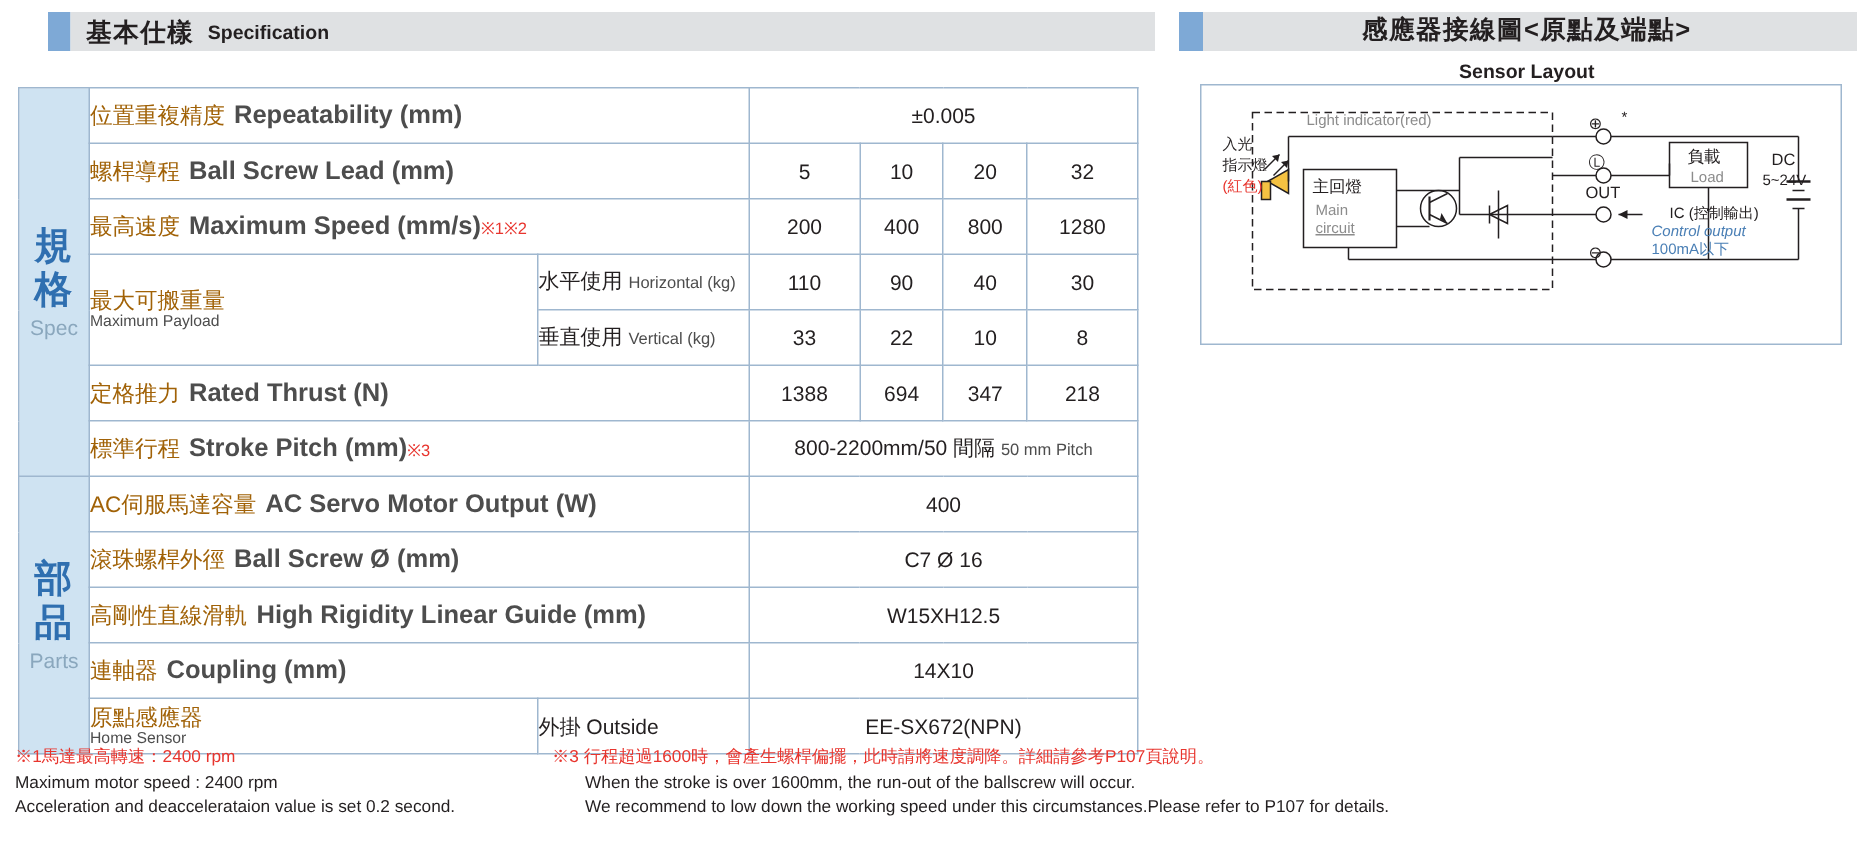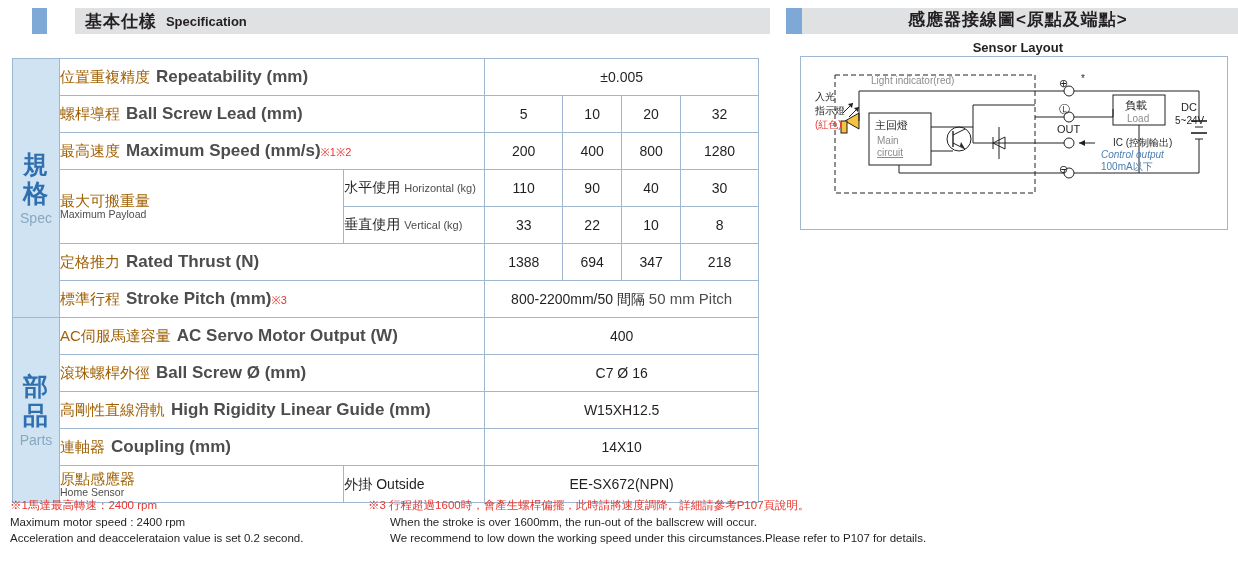--- a/index.html
+++ b/index.html
@@ -11,21 +11,21 @@
     position:relative;
     overflow:hidden;
   }
   
   .sec-head{position:absolute;height:26px;display:flex;align-items:center;}
   .sec-head .bar{width:16px;height:26px;background:#7ea9d6;}
   .sec-head .hbg{height:26px;background:#dfe1e3;display:flex;align-items:center;padding-left:10px;padding-right:14px;gap:9px;}
   .sec-head .cn{font-size:17px;font-weight:bold;letter-spacing:1px;color:#231f20;}
   .sec-head .en{font-size:13px;font-weight:bold;color:#231f20;}
 
-  #spec-head{left:32px;top:8px;width:738px;gap:28px;}
+  #spec-head{left:32px;top:8px;width:738px;}
   #spec-head .hbg{width:722px;}
   #sensor-head{left:786px;top:8px;width:452px;}
   #sensor-head .hbg{width:420px;flex-direction:column;}
 
   
   #spec-table{position:absolute;left:12px;top:58px;width:747px;border-collapse:collapse;}
   #spec-table td{border:1px solid #9fb7cf;font-size:14px;padding:0;}
   .lbl{padding-left:10px;height:36px;}
   .lbl .cn{font-size:15px;color:#a16207;}
   .lbl .en{font-size:17px;color:#4d4d4d;margin-left:6px;font-weight:bold;}
@@ -34,21 +34,21 @@
   .val{text-align:center;height:36px;font-size:15px;color:#231f20;}
   .sidecell{
     background:#cfe3f2;text-align:center;vertical-align:middle;width:46px;
   }
   .sidecell .cn{font-size:25px;font-weight:bold;color:#2f6fb0;line-height:1.15;letter-spacing:1px;display:block;}
   .sidecell .en{font-size:14px;color:#8aa7bd;display:block;margin-top:2px;}
   .sub{padding-left:8px;width:140px;}
   .sub .cn{font-size:14px;}
   .sub .en{font-size:11px;color:#4d4d4d;margin-left:4px;}
   .two-line{line-height:1.15;}
-  .note-inline{font-size:15px;color:#4d4d4d;}
+  .note-inline{font-size:11px;color:#4d4d4d;}
 
   
   #sensor-box{position:absolute;left:800px;top:56px;width:426px;height:172px;border:1px solid #9fb7cf;background:#ffffff;}
   #sensor-inner{position:absolute;left:12px;top:12px;width:400px;height:146px;}
   .diagtext{position:absolute;font-size:10px;color:#231f20;line-height:1.15;}
   .diagtext.red{color:#e8352e;}
   .diagtext.gray{color:#8c8c8c;}
   .diagtext.blue{color:#4a7fb5;}
 
   

